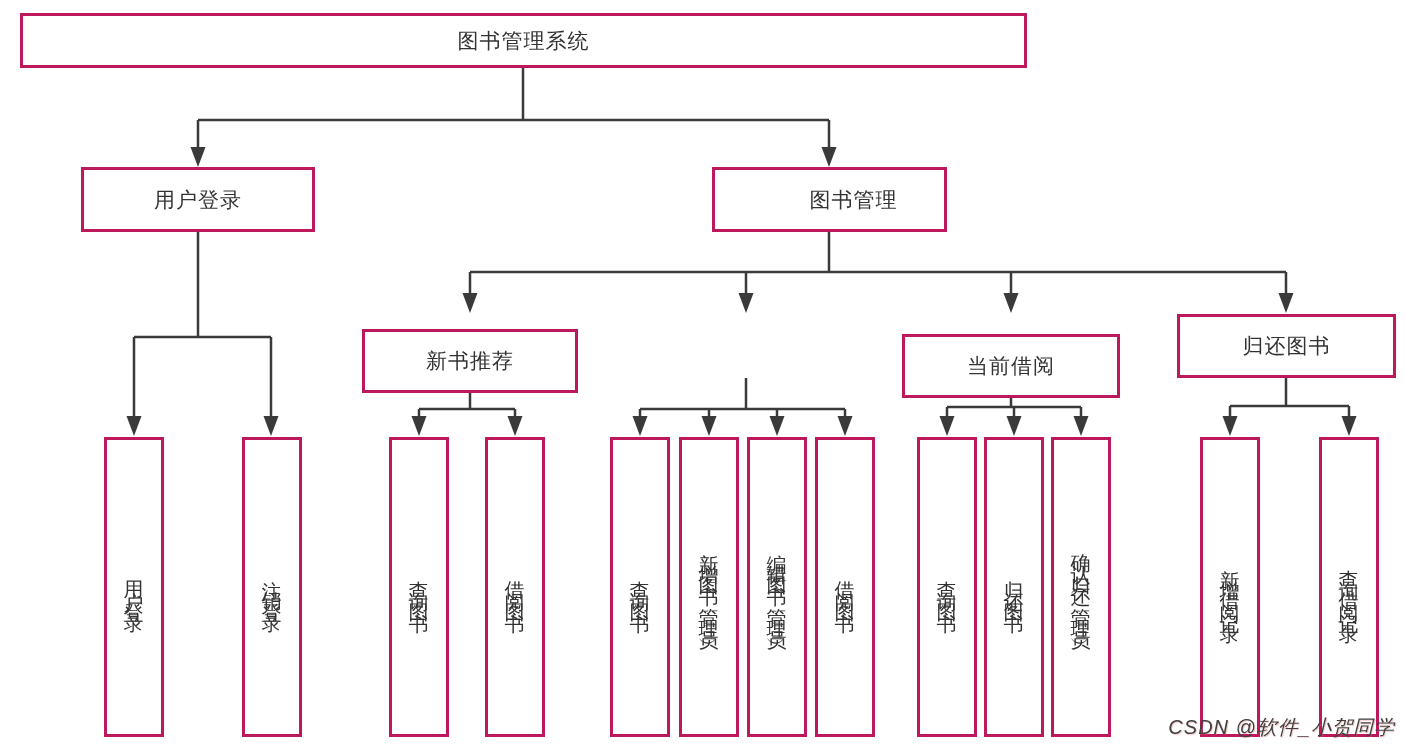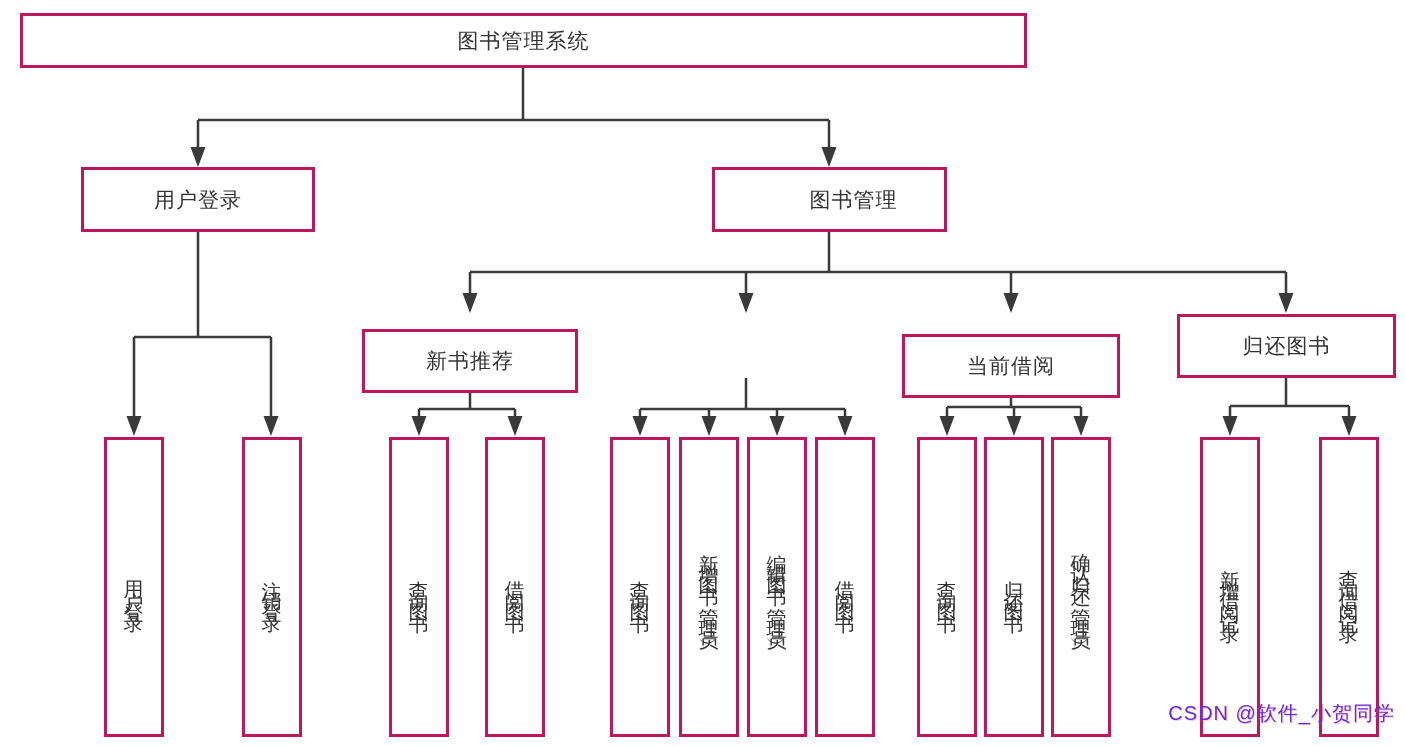--- a/index.html
+++ b/index.html
@@ -27,23 +27,23 @@
   .n-mgmt{left:712px;top:167px;width:235px;height:65px;padding-left:48px;}
   .n-g0{left:362px;top:314px;width:216px;height:64px;margin-top:15px;}
   .n-g1{left:637px;top:314px;width:218px;height:64px;}
   .n-g2{left:902px;top:314px;width:218px;height:64px;margin-top:20px;}
   .n-g3{left:1177px;top:314px;width:219px;height:64px;}
   .b0{left:104px;} .b1{left:242px;} .b2{left:389px;} .b3{left:485px;}
   .b4{left:610px;} .b5{left:679px;} .b6{left:747px;} .b7{left:815px;}
   .b8{left:917px;} .b9{left:984px;} .b10{left:1051px;}
   .b11{left:1200px;} .b12{left:1319px;}
   .wm{
-    position:absolute;right:10px;bottom:20px;font-size:20px;color:#6d28d9;
+    position:absolute;right:10px;bottom:6px;font-size:20px;color:#404040;
     text-shadow:1px 1px 0 rgba(224,110,110,0.35);
-    letter-spacing:1px;white-space:nowrap;
+    letter-spacing:1px;white-space:nowrap;font-style:italic;
   }
 </style>
 </head>
 <body>
 
 <div class="canvas">
 
   <svg class="wires" viewBox="0 0 1405 747" aria-hidden="true">
     <path d="M523 68 V120 M198 120 H829 M198 120 V149 M829 120 V149"></path>
     <path d="M198 232 V337 M134 337 H271 M134 337 V418 M271 337 V418"></path>

